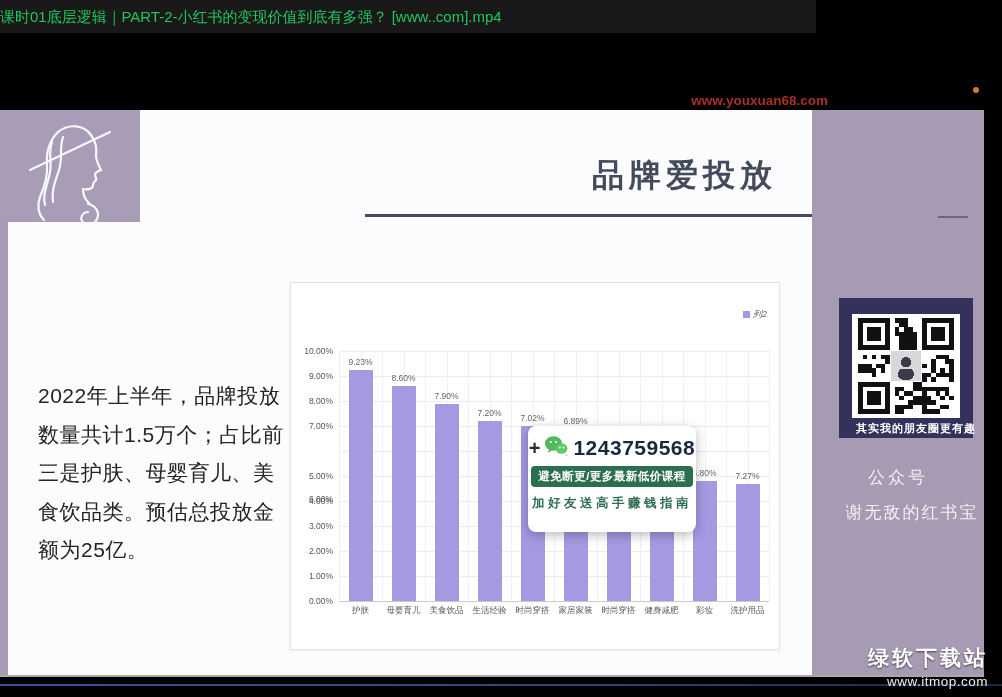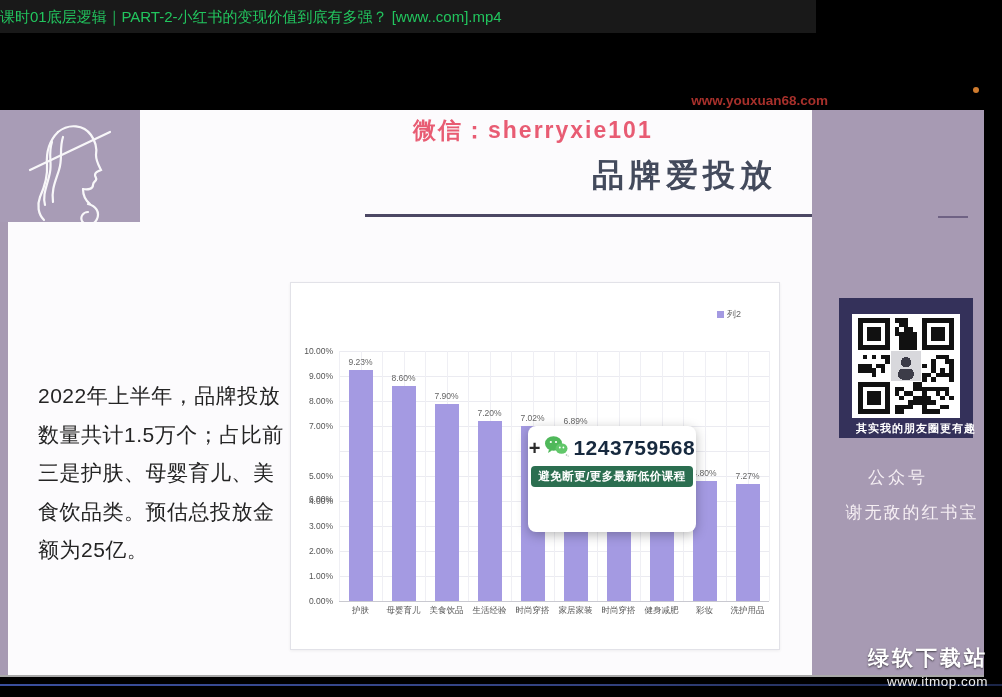--- a/index.html
+++ b/index.html
@@ -32,21 +32,21 @@
   .heading-rule-dash{position:absolute;left:938px;top:216px;width:30px;height:2px;background:#6f6284;}
 
   
   .para{position:absolute;left:38px;top:377px;width:250px;font-size:21px;line-height:38.5px;
     color:#242424;letter-spacing:0.5px;}
 
   
   .chart-card{position:absolute;left:290px;top:282px;width:490px;height:368px;background:#fff;
     border:1px solid #e2e2e8;box-shadow:0 1px 3px rgba(0,0,0,0.06);}
   .chart-title{position:absolute;left:15px;top:10px;font-size:13px;color:#3a3a3a;letter-spacing:1px;}
-  .legend{position:absolute;top:25px;right:38px;font-size:9px;color:#666;display:flex;align-items:center;gap:3px;}
+  .legend{position:absolute;top:25px;right:12px;font-size:9px;color:#666;display:flex;align-items:center;gap:3px;font-style:italic;}
   .legend-swatch{width:7px;height:7px;display:inline-block;}
   .plot{position:absolute;left:48px;top:68px;width:430px;height:250px;}
   .hgrid{position:absolute;left:0;width:430px;height:1px;background:#ebebf1;}
   .hgrid.base{background:#c9c9d0;}
   .vgrid{position:absolute;top:0;width:1px;height:250px;background:#efeff4;}
   .ytick{position:absolute;left:0;width:42px;text-align:right;font-size:8.5px;color:#555;}
   .bar{position:absolute;background:#a49ae2;width:24px;}
   .bar-label{position:absolute;width:43px;text-align:center;font-size:8.5px;color:#666;}
   .xtick{position:absolute;top:322px;width:51px;text-align:center;font-size:8.5px;color:#555;white-space:nowrap;}
 
@@ -98,21 +98,20 @@
         <path d="M58,22 C50,30 46,42 47,55 C48,68 44,78 40,87 C37,95 38,104 44,110"></path>
         <path d="M58,22 C69,13 84,15 91,25 C96,32 97,39 96,45 C96,51 99,56 101,60 C97,62 95,62 95,65 C95,67 97,68 96,70 C95,72 93,72 93,75 C93,79 88,80 83,79"></path>
         <path d="M83,79 C83,86 85,90 90,94"></path>
         <path d="M52,32 C48,44 52,52 50,62 C48,74 42,84 45,95"></path>
         <path d="M63,27 C59,39 63,48 59,60 C56,70 51,80 53,92"></path>
         <path d="M88,94 C96,96 100,102 97,109 C94,116 85,116 82,111 C80,107 83,102 88,102"></path>
       </g>
     </svg>
   </div>
 
-  <div class="wechat-line">微信：sherryxie101</div>
   <div class="heading">品牌爱投放</div>
   <div class="heading-rule"></div>
   <div class="heading-rule-dash"></div>
 
   <div class="para">2022年上半年，品牌投放数量共计1.5万个；占比前三是护肤、母婴育儿、美食饮品类。预估总投放金额为25亿。</div>
 
   <div class="chart-card">
     <div class="legend">
       <span class="legend-swatch" id="legend-swatch" style="background: rgb(164, 154, 226);"></span>
       <span>列2</span>
@@ -210,20 +209,21 @@
           <ellipse cx="17.5" cy="13.5" rx="6" ry="5.2" fill="#61c76a"></ellipse>
           <circle cx="15.8" cy="12.5" r="0.9" fill="#fff"></circle>
           <circle cx="19.4" cy="12.5" r="0.9" fill="#fff"></circle>
           <circle cx="22.5" cy="20" r="0.8" fill="#9fb3a6"></circle>
           <circle cx="24.2" cy="21" r="0.6" fill="#9fb3a6"></circle>
         </svg>
       </span>
       <span class="ov-number">1243759568</span>
     </div>
     <span class="ov-pill">避免断更/更多最新低价课程</span>
+    <div class="ov-footer">加好友送高手赚钱指南</div>
   </div>
 
   <div class="qr-card">
     <div class="qr-white">
       <svg id="qr-svg" width="100" height="96" viewBox="0 0 21 21" style="margin:4px 0 0 4px" shape-rendering="crispEdges">
           <rect x="8" y="0" width="1" height="1" fill="#111"></rect>
           <rect x="9" y="0" width="1" height="1" fill="#111"></rect>
           <rect x="10" y="0" width="1" height="1" fill="#111"></rect>
           <rect x="9" y="1" width="1" height="1" fill="#111"></rect>
           <rect x="10" y="1" width="1" height="1" fill="#111"></rect>

